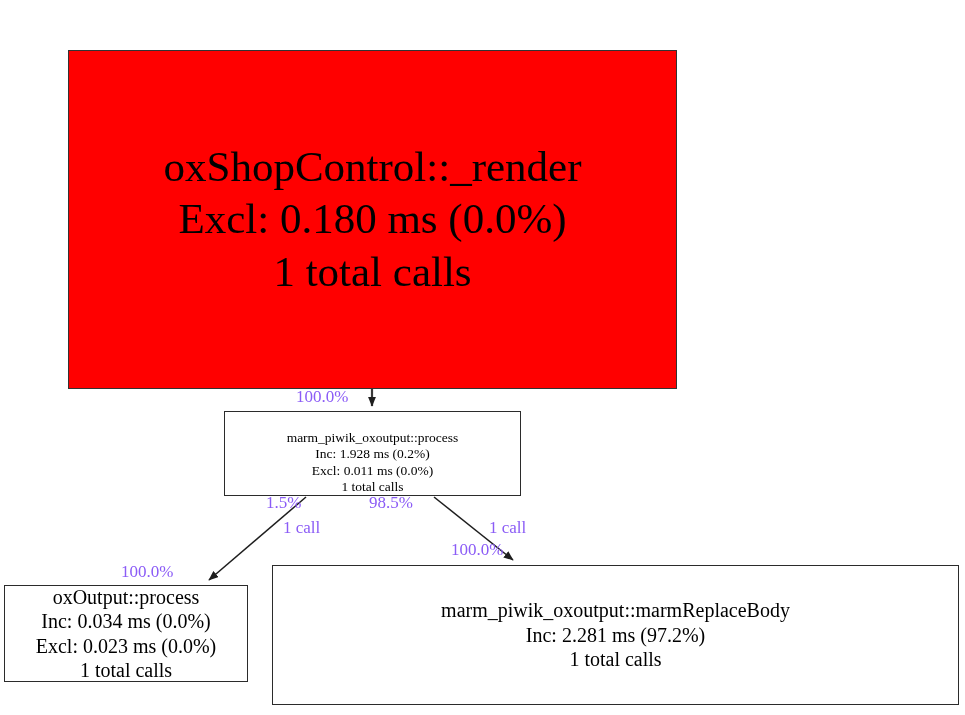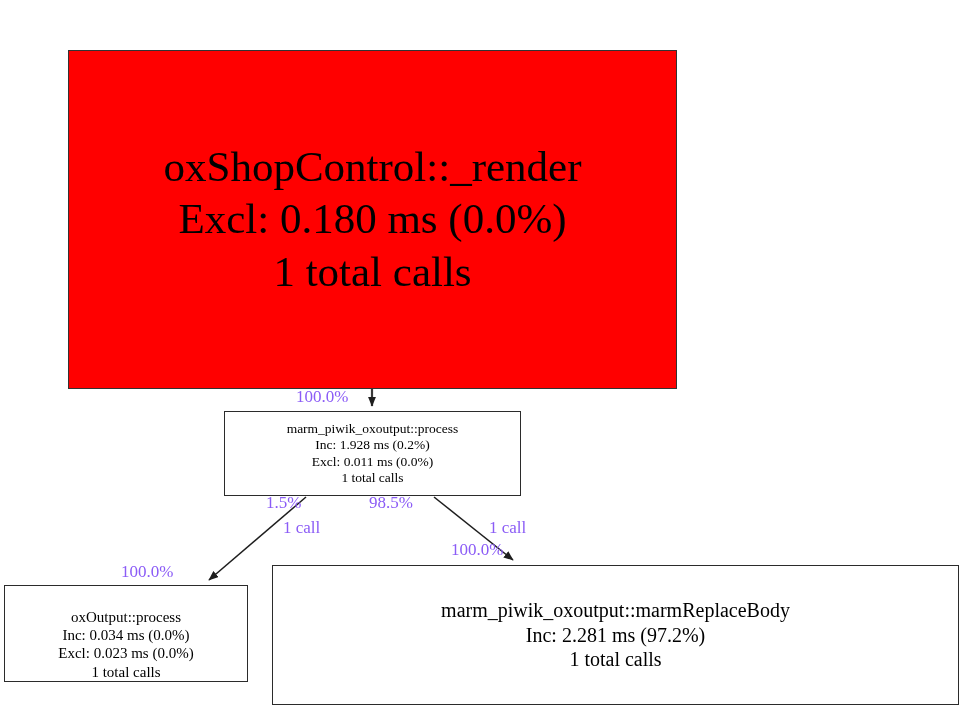--- a/index.html
+++ b/index.html
@@ -49,30 +49,30 @@
   }
   #node-render .line { padding: 0 6px; }
   
   #node-marm-process {
     left: 224px;
     top: 411px;
     width: 297px;
     height: 85px;
     font-size: 13.5px;
     line-height: 1.2;
+    justify-content: flex-end;
   }
   
   #node-oxoutput-process {
     left: 4px;
     top: 585px;
     width: 244px;
     height: 97px;
-    font-size: 15px;
+    font-size: 20px;
     line-height: 1.22;
-    justify-content: flex-end;
   }
   
   #node-marm-replacebody {
     left: 272px;
     top: 565px;
     width: 687px;
     height: 140px;
     font-size: 20px;
     line-height: 1.24;
   }

